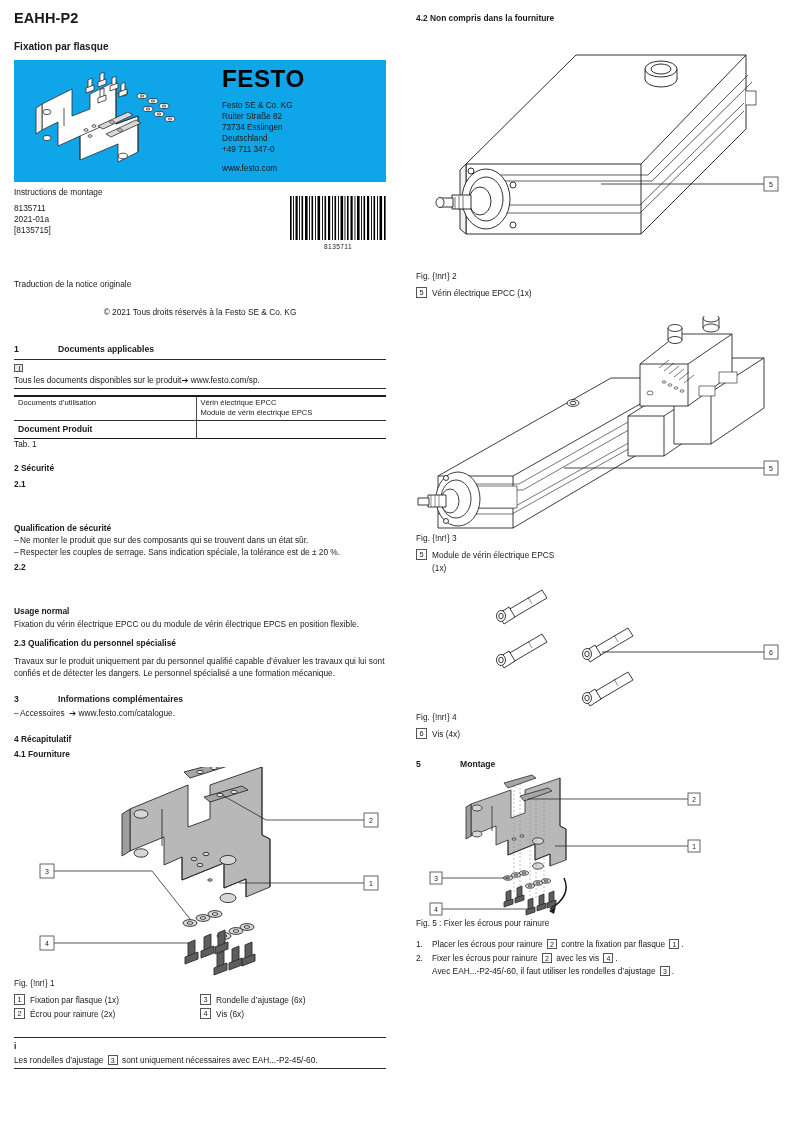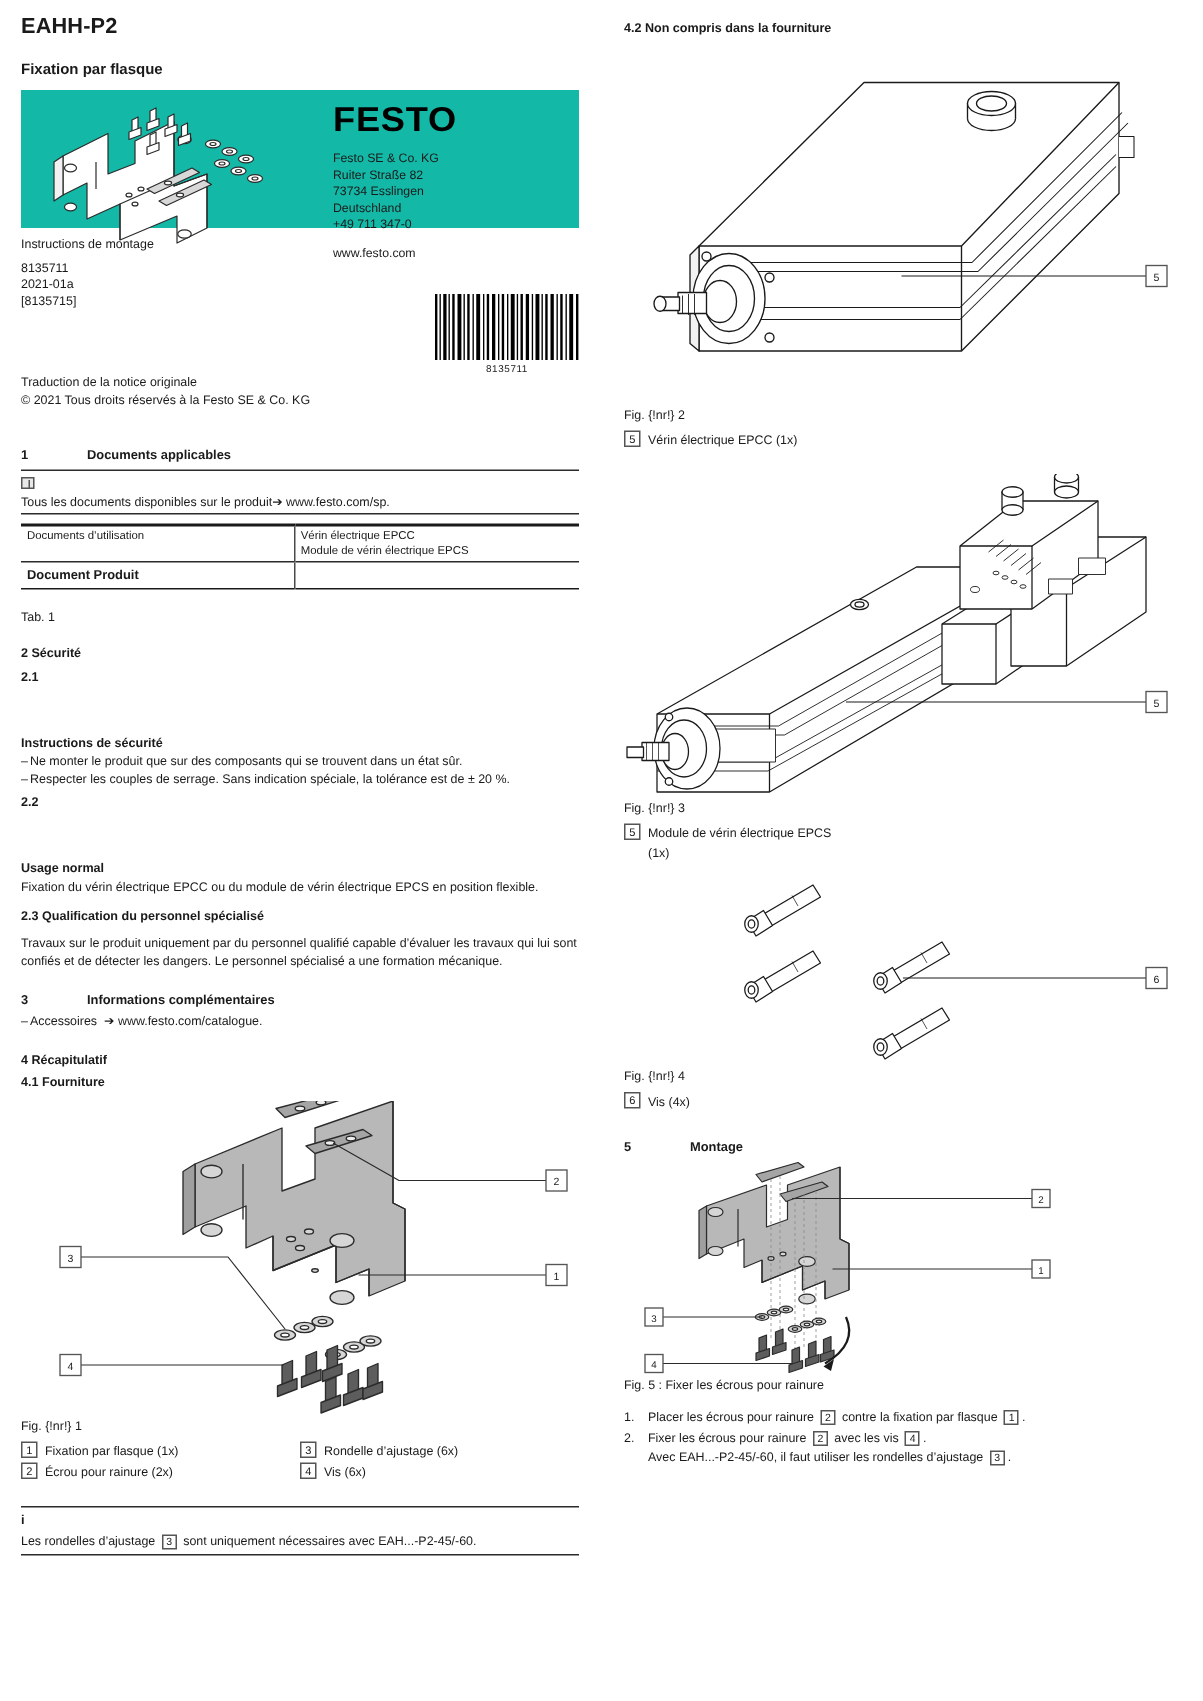--- a/index.html
+++ b/index.html
@@ -16,41 +16,41 @@
   .page { position:relative; width:802px; height:1134px; }
 
   
   .col-left  { position:absolute; left:14px;  top:0;  width:372px; }
   .col-right { position:absolute; left:416px; top:0;  width:372px; }
 
   
   .doc-title { font-size:14.5px; font-weight:bold; letter-spacing:.1px; margin-top:10px; }
   .doc-subtitle { font-size:10px; font-weight:bold; margin-top:15px; }
 
-  .hero { margin-top:8px; background:#14b8a6; height:92px; position:relative; }
+  .hero { margin-top:8px; background:#0ea5e9; height:122px; position:relative; }
   .hero-art { position:absolute; left:6px; top:4px; width:180px; height:114px; }
   .festo-block { position:absolute; right:14px; top:8px; width:150px; }
   .festo-logo {
     font-size:23px; font-weight:bold; letter-spacing:.5px;
     font-family:"Liberation Sans", sans-serif;
     color:#000; line-height:1; transform:scaleX(1.05); transform-origin:left center;
   }
   .festo-addr { margin-top:9px; font-size:8.2px; line-height:1.35; color:#1a1a1a; }
   .festo-url { margin-top:9px; font-size:8.2px; }
 
   .subhdr { margin-top:5px; font-size:8.3px; }
   .docnums { margin-top:6px; font-size:8.3px; line-height:1.32; }
 
   .barcode-wrap { position:absolute; left:288px; top:194px; width:100px; text-align:center; }
   .barcode { height:48px; width:100px; }
   .barcode-num { font-size:6.6px; margin-top:1px; letter-spacing:.4px; }
 
   
   .para { font-size:8.3px; line-height:1.45; }
-  .mt8 { margin-top:0; }
+  .mt8 { margin-top:16px;text-align:center; }
   .mt6 { margin-top:6px; }
 
   h2.sec {
     font-size:8.6px; font-weight:bold; margin:0; padding:0;
     display:flex; line-height:1.4;
   }
   h2.sec .num { width:44px; flex:0 0 44px; }
   h3.sub {
     font-size:8.4px; font-weight:bold; margin:0; padding:0;
     display:flex; line-height:1.45;flex-direction:column;
@@ -81,21 +81,21 @@
   table.ftable { width:372px; border-collapse:collapse; margin-top:6px; font-size:8.3px; }
   table.ftable th {
     text-align:left; font-weight:bold; font-size:8.6px;
     padding:3px 4px 4px 4px; vertical-align:top;
   }
   table.ftable td { padding:1px 4px 2px 4px; vertical-align:top; font-size:7.6px; line-height:1.35; }
   .ft-top   { border-top:1.4px solid #2b2b2b; }
   .ft-mid   { border-top:2.2px solid #1a1a1a; }
   .ft-bot   { border-top:1.8px solid #1a1a1a; }
   .cellsep  { border-left:1px solid #4a4a4a; }
-  .tab-cap { font-size:8.3px; margin-top:13px; }
+  .tab-cap { font-size:8.3px; margin-top:0; }
 
   
   .figcap { font-size:8.3px; margin-top:2px; }
   .legend { margin-top:6px; display:flex; flex-wrap:wrap; }
   .legend-col { width:50%; }
   .legend-item { display:flex; align-items:flex-start; font-size:8.3px; line-height:1.55; margin-bottom:1px; }
   .cbox {
     display:inline-block; min-width:11px; height:11px; line-height:10px;
     border:1px solid #555; background:#fff; text-align:center;
     font-size:7.4px; margin-right:5px; flex:0 0 auto; padding:0 1px;
@@ -233,21 +233,21 @@
         <td class="ft-bot" style="height:0;padding:0;"></td>
       </tr>
     </tbody>
       </table>
     <div class="tab-cap">Tab. 1</div>
 
     <div class="sec-plain" style="margin-top:13px;">2 Sécurité</div>
 
     <h3 class="sub" style="margin-top:3px;">
       <span class="num">2.1</span>
-      <span>Instructions de sécurité</span>
+      <span>Qualification de sécurité</span>
     </h3>
     <div class="bullet" style="margin-top:1px;">
       <span class="dash">–</span>
       <span class="txt">Ne monter le produit que sur des composants qui se trouvent dans un état sûr.</span>
     </div>
     <div class="bullet">
       <span class="dash">–</span>
       <span class="txt">Respecter les couples de serrage. Sans indication spéciale, la tolérance est de ± 20 %.</span>
     </div>
 

